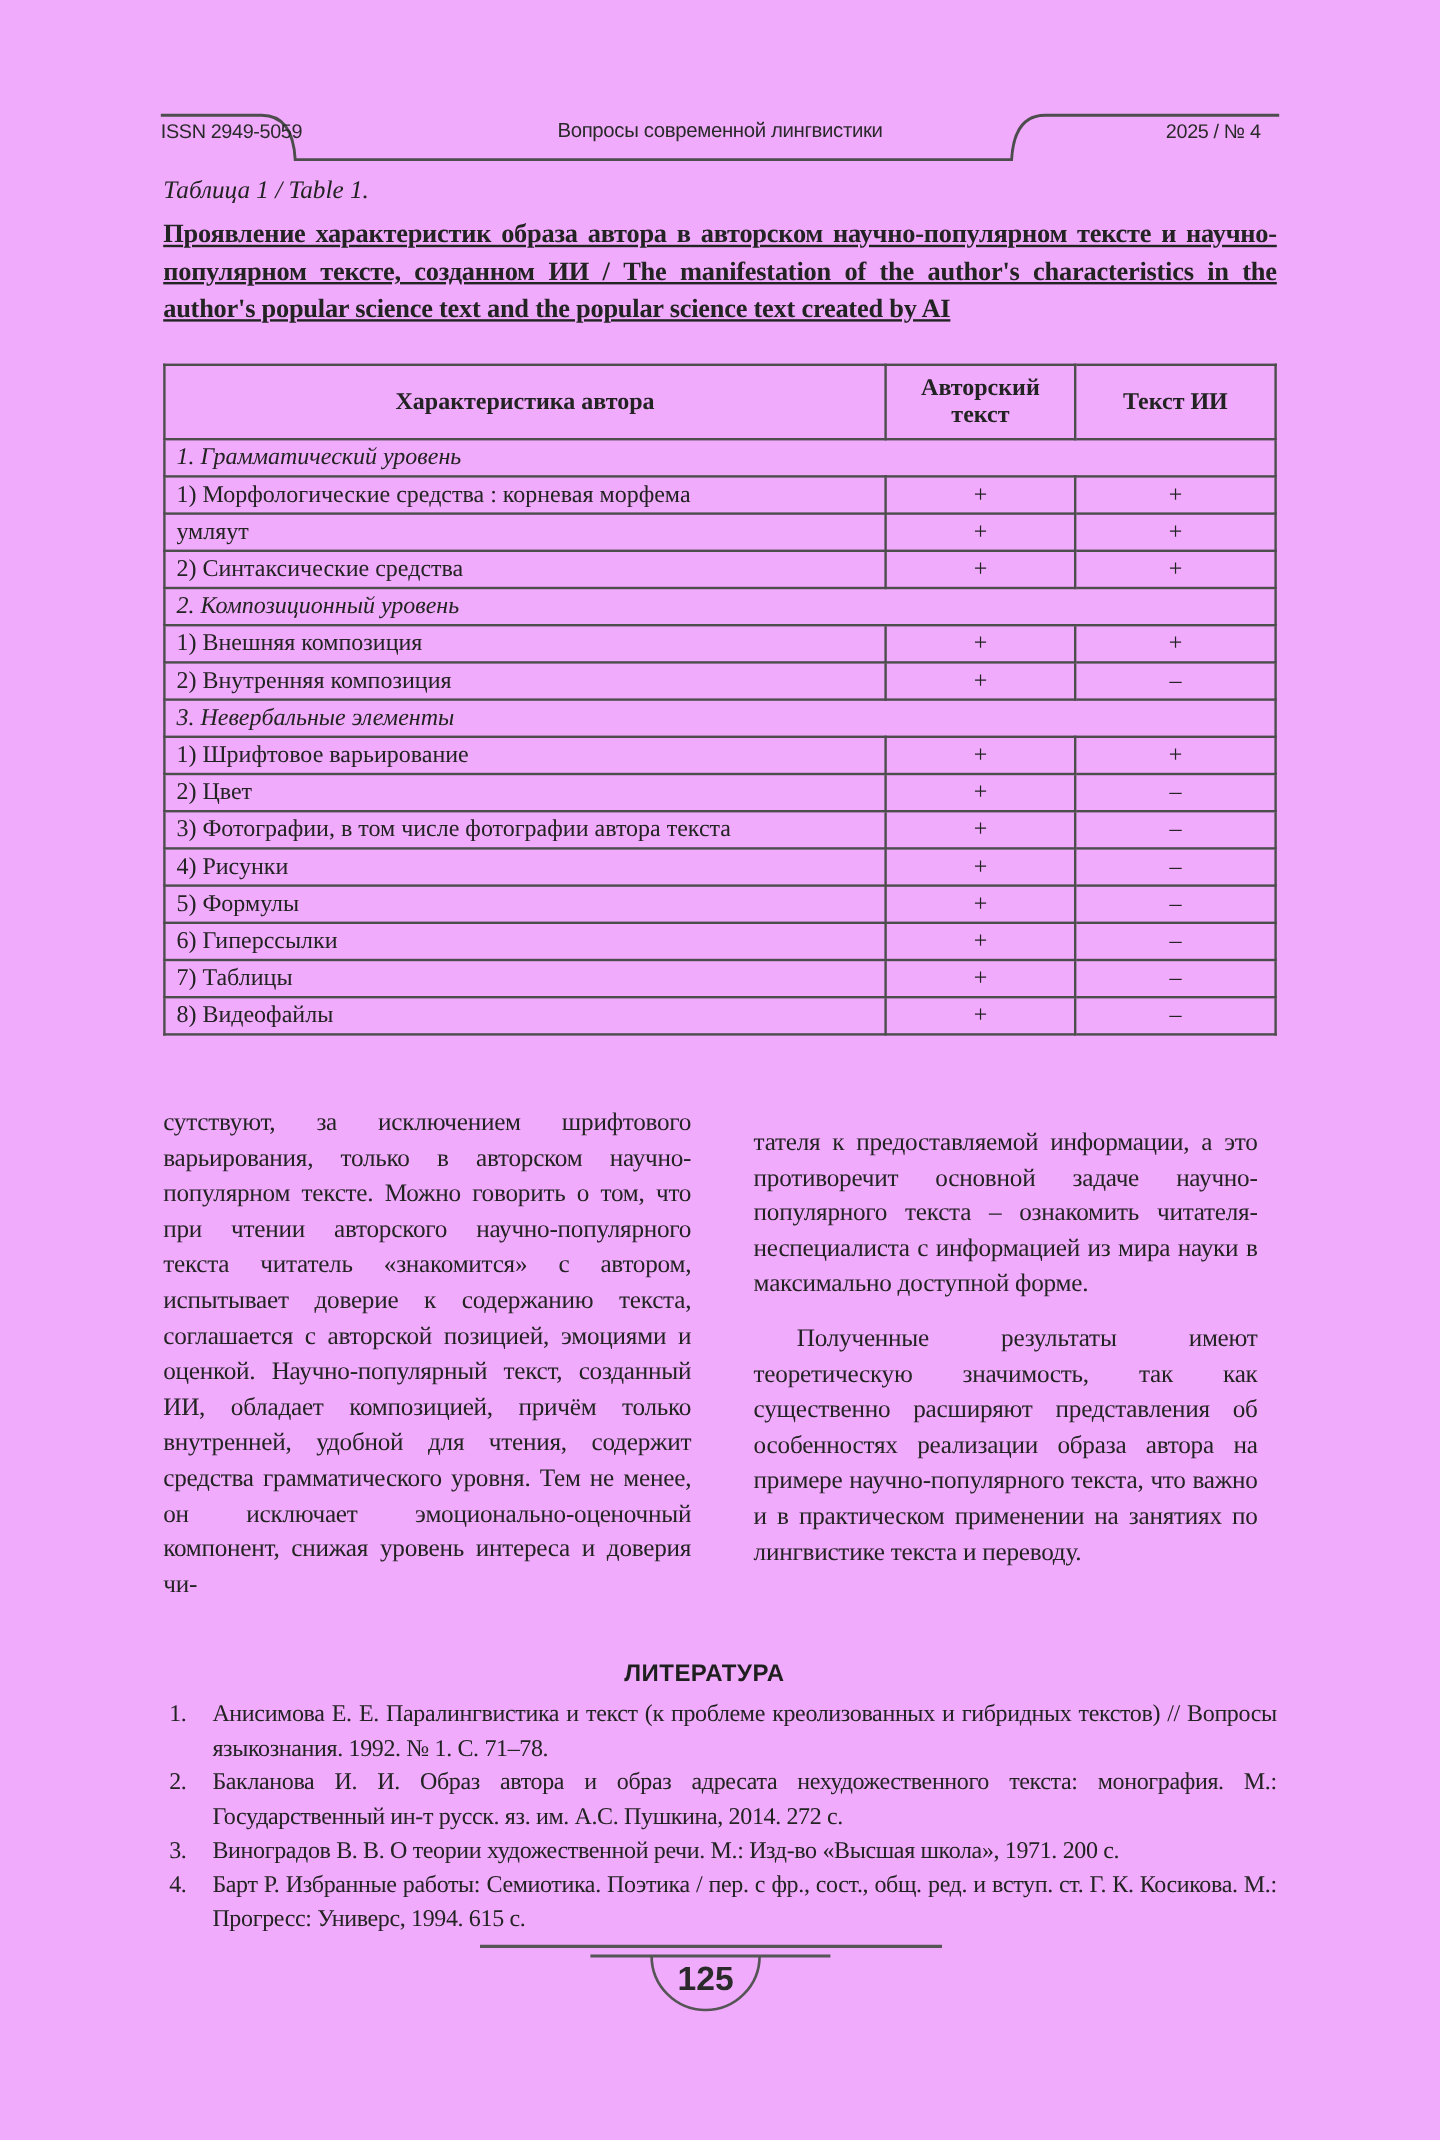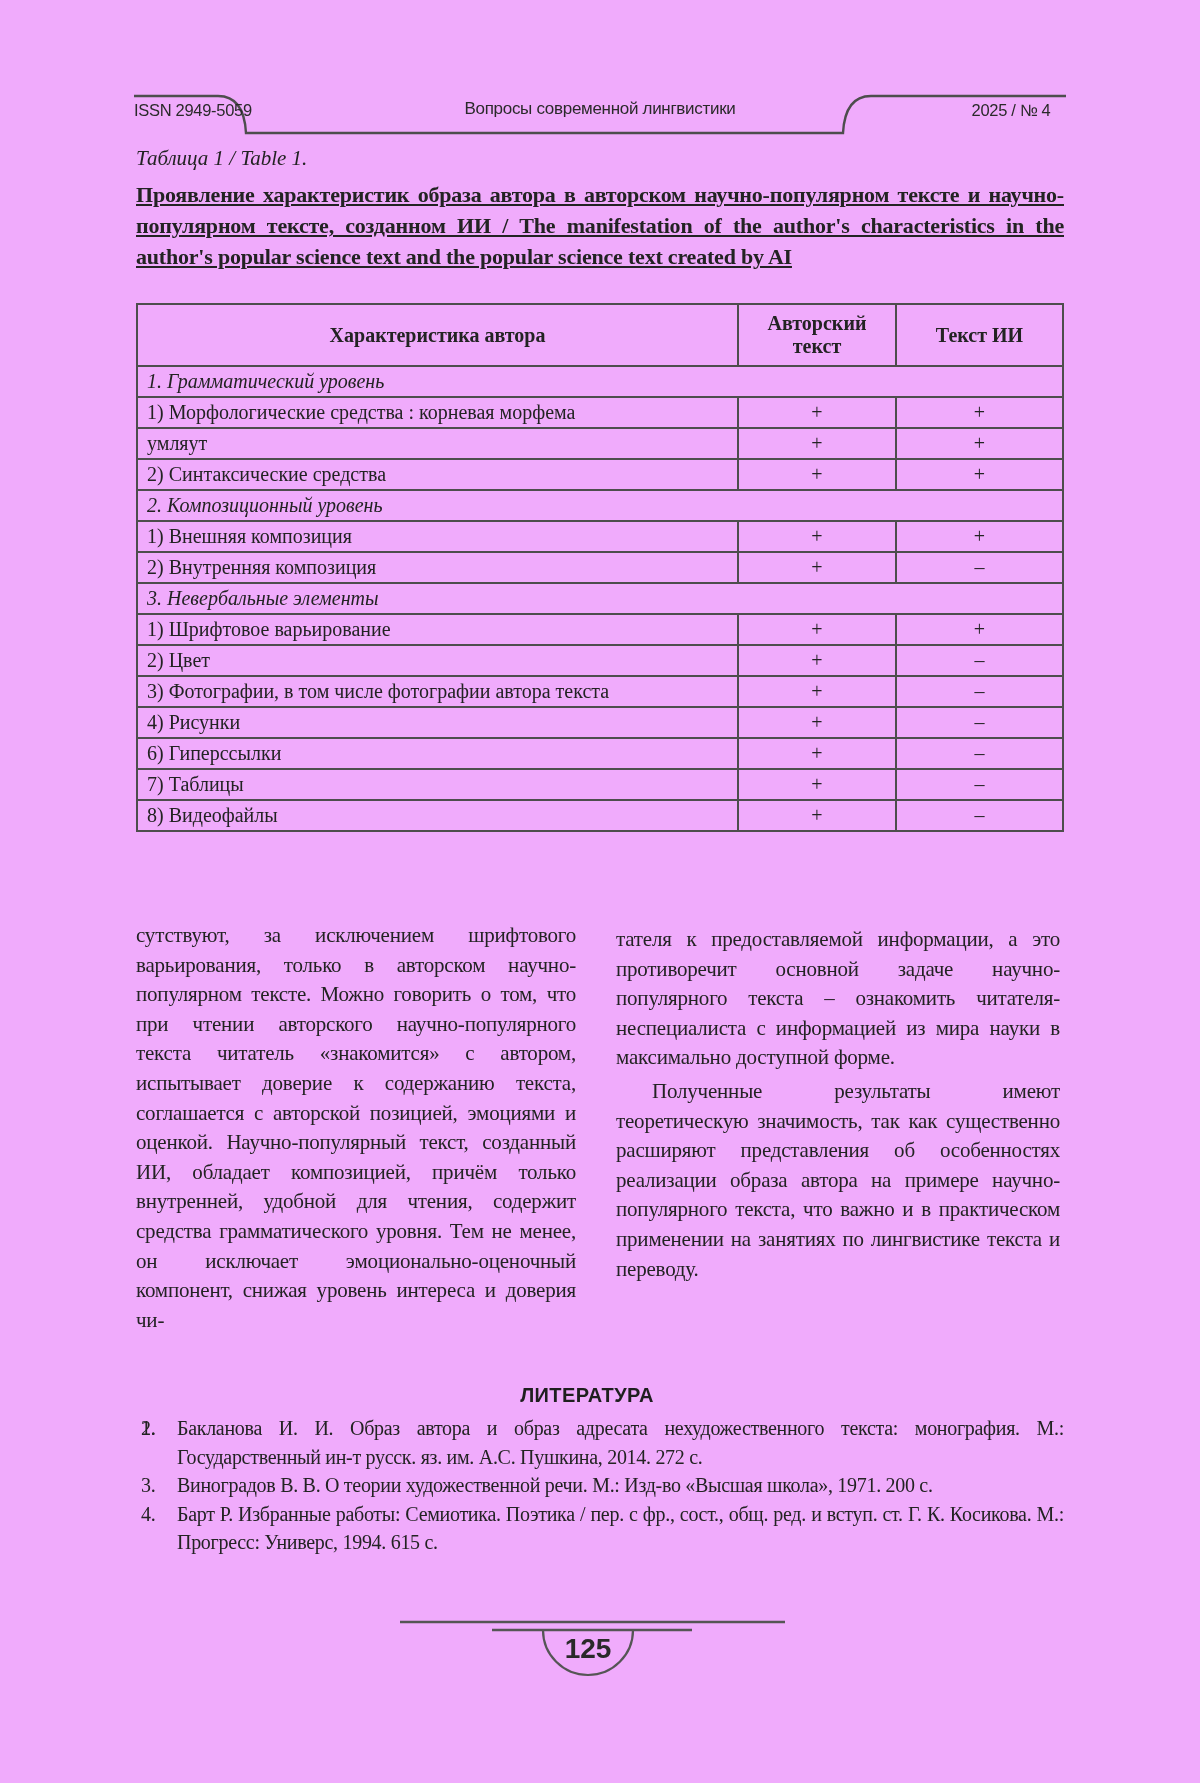--- a/index.html
+++ b/index.html
@@ -36,21 +36,21 @@
   .tbl col.c1 { width:601px; } .tbl col.c2 { width:158px; } .tbl col.c3 { width:167px; }
   .tbl td { height:25px; padding:2px 9px; line-height:25px; }
   .tbl td.section { font-weight:normal; font-style:italic; }
   .tbl td.mark { text-align:center; padding:2px 0; }
 
   
   .bodycol { position:absolute; top:921px; font-size:21px; line-height:29.6px;
              text-align:justify; letter-spacing:-0.2px; }
   .col1 { left:136px; width:440px; }
   .col2 { left:612px; width:452px; }
-  .bodycol p { margin:4px; }
+  .bodycol p { margin:16px; }
   .bodycol p.indent { text-indent:36px; }
 
   
   .lit-heading { left:123px; top:1384px; width:928px; text-align:center;
                  font-family:"Liberation Sans", sans-serif; font-weight:bold;
                  font-size:20px; letter-spacing:0.4px; color:#1f1f1f; }
   .refs { position:absolute; left:136px; top:1414px; width:928px;
           font-size:20px; line-height:28.5px; letter-spacing:-0.3px; }
   .ref { position:relative; padding-left:41px; text-align:justify; }
   .ref .num { position:absolute; left:5px; }
@@ -138,20 +138,25 @@
           <td>3) Фотографии, в том числе фотографии автора текста</td>
           <td class="mark">+</td>
           <td class="mark">–</td>
         </tr>
         <tr>
           <td>4) Рисунки</td>
           <td class="mark">+</td>
           <td class="mark">–</td>
         </tr>
         <tr>
+          <td>5) Формулы</td>
+          <td class="mark">+</td>
+          <td class="mark">–</td>
+        </tr>
+        <tr>
           <td>6) Гиперссылки</td>
           <td class="mark">+</td>
           <td class="mark">–</td>
         </tr>
         <tr>
           <td>7) Таблицы</td>
           <td class="mark">+</td>
           <td class="mark">–</td>
         </tr>
         <tr>
@@ -163,21 +168,21 @@
   </table>
 
   <div class="bodycol col1">сутствуют, за исключением шрифтового варьирования, только в авторском научно-популярном тексте. Можно говорить о том, что при чтении авторского научно-популярного текста читатель «знакомится» с автором, испытывает доверие к содержанию текста, соглашается с авторской позицией, эмоциями и оценкой. Научно-популярный текст, созданный ИИ, обладает композицией, причём только внутренней, удобной для чтения, содержит средства грамматического уровня. Тем не менее, он исключает эмоционально-оценочный компонент, снижая уровень интереса и доверия чи-</div>
   <div class="bodycol col2">
     <p>тателя к предоставляемой информации, а это противоречит основной задаче научно-популярного текста – ознакомить читателя-неспециалиста с информацией из мира науки в максимально доступной форме.</p>
     <p class="indent">Полученные результаты имеют теоретическую значимость, так как существенно расширяют представления об особенностях реализации образа автора на примере научно-популярного текста, что важно и в практическом применении на занятиях по лингвистике текста и переводу.</p>
   </div>
 
   <div class="abs lit-heading">ЛИТЕРАТУРА</div>
   <div class="refs" id="refs">
-      <div class="ref"><span class="num">1.</span></div>
+      <div class="ref"><span class="num">1.</span><span>Анисимова Е. Е. Паралингвистика и текст (к проблеме креолизованных и гибридных текстов) // Вопросы языкознания. 1992. № 1. С. 71–78.</span></div>
       <div class="ref"><span class="num">2.</span><span>Бакланова И. И. Образ автора и образ адресата нехудожественного текста: монография. М.: Государственный ин-т русск. яз. им. А.С. Пушкина, 2014. 272 с.</span></div>
       <div class="ref"><span class="num">3.</span><span>Виноградов В. В. О теории художественной речи. М.: Изд-во «Высшая школа», 1971. 200 с.</span></div>
       <div class="ref"><span class="num">4.</span><span>Барт Р. Избранные работы: Семиотика. Поэтика / пер. с фр., сост., общ. ред. и вступ. ст. Г. К. Косикова. М.: Прогресс: Универс, 1994. 615 с.</span></div>
     </div>
 
   <svg class="ftr-svg" width="1200" height="90">
     <path d="M400 12 H785" fill="none" stroke="#555555" stroke-width="2.6"></path>
     <path d="M492 20 H692" fill="none" stroke="#555555" stroke-width="2.6"></path>
     <path d="M543 20 A45 45 0 0 0 633 20" fill="none" stroke="#555555" stroke-width="2.2"></path>
   </svg>

